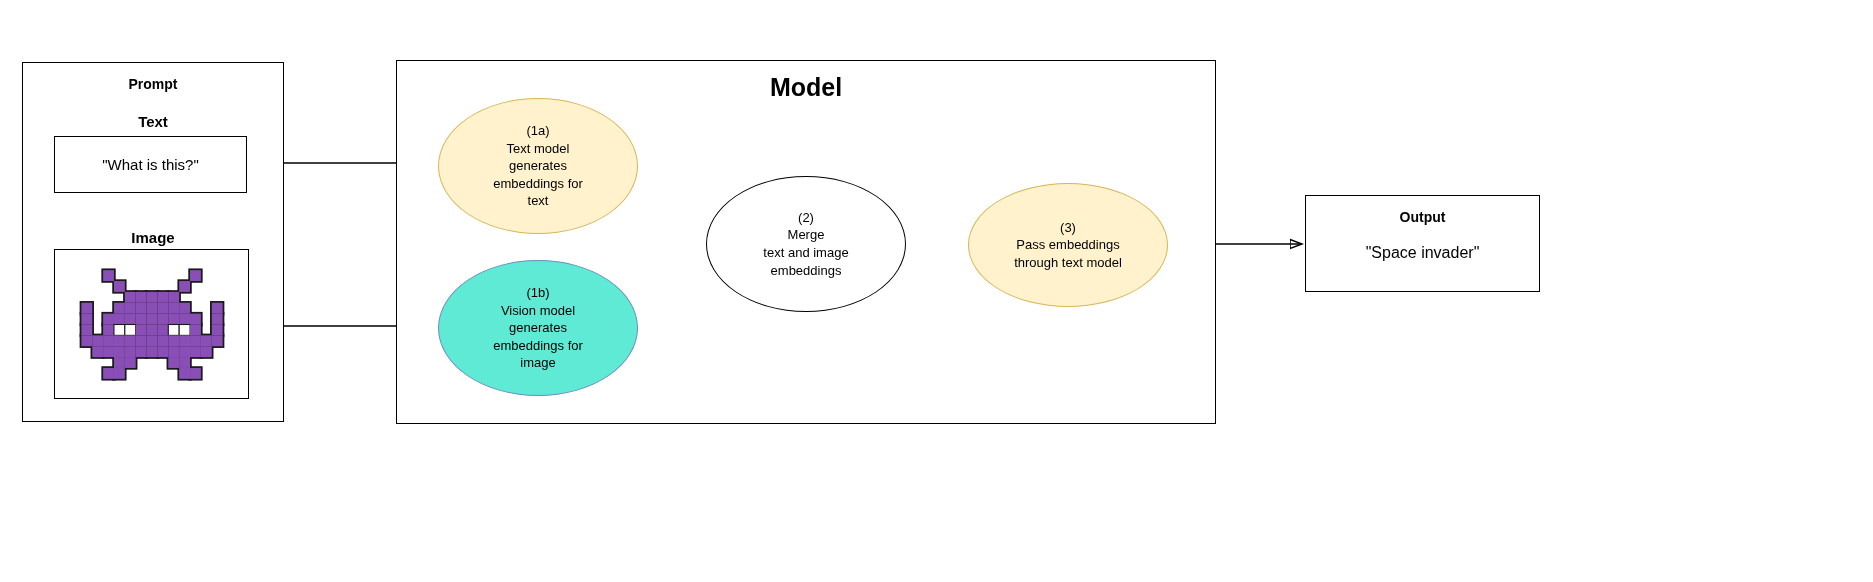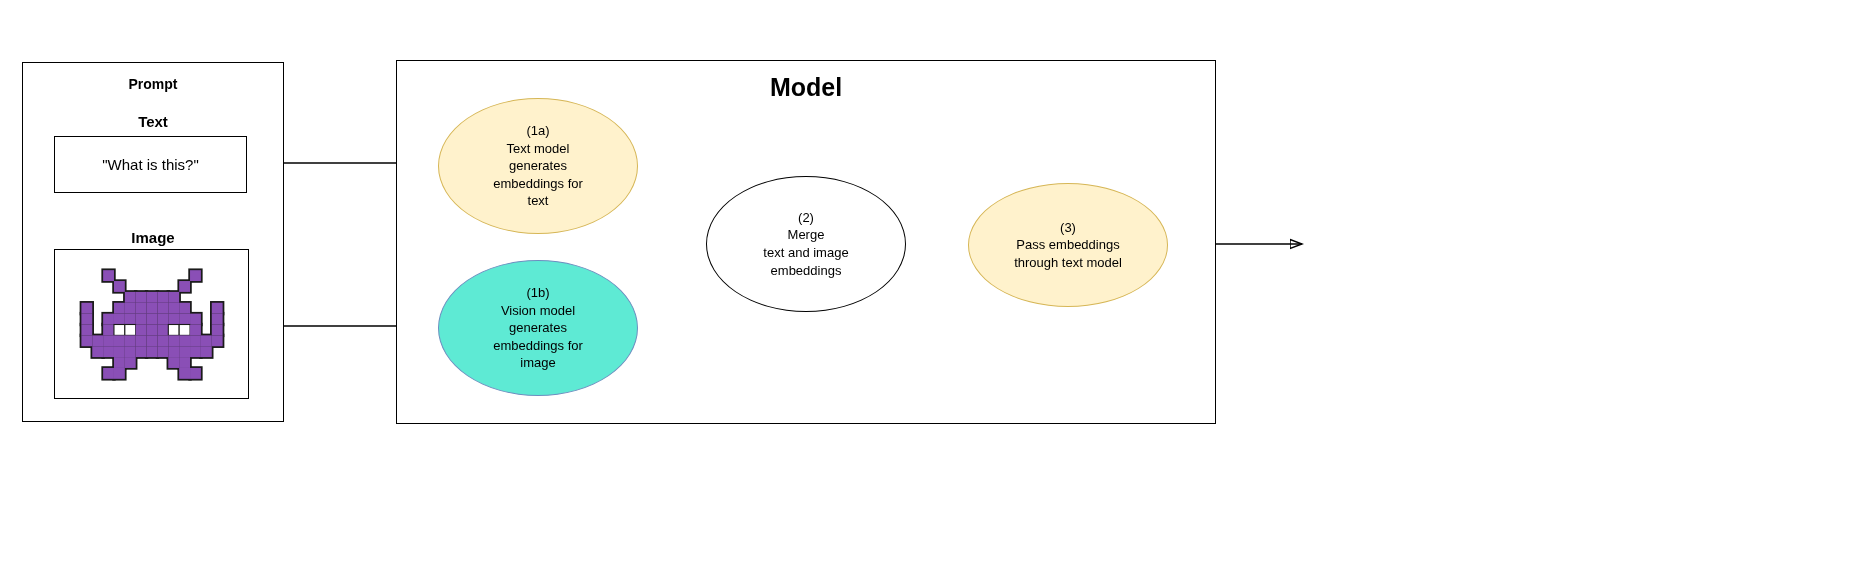--- a/index.html
+++ b/index.html
@@ -300,14 +300,18 @@
 text and image
 embeddings</span>
   </div>
 
   <div class="ellipse" style="left: 968px; top: 183px; width: 200px; height: 124px; background: rgb(255, 242, 204); border-color: rgb(214, 182, 86);">
     <span class="node-label">(3)
 Pass embeddings
 through text model</span>
   </div>
 
+  <div class="box" style="left:1305px; top:195px; width:235px; height:97px;">
+    <div class="box-title output-title">Output</div>
+    <div class="output-value">"Space invader"</div>
+  </div>
 
 </div>
 
 </body></html>

